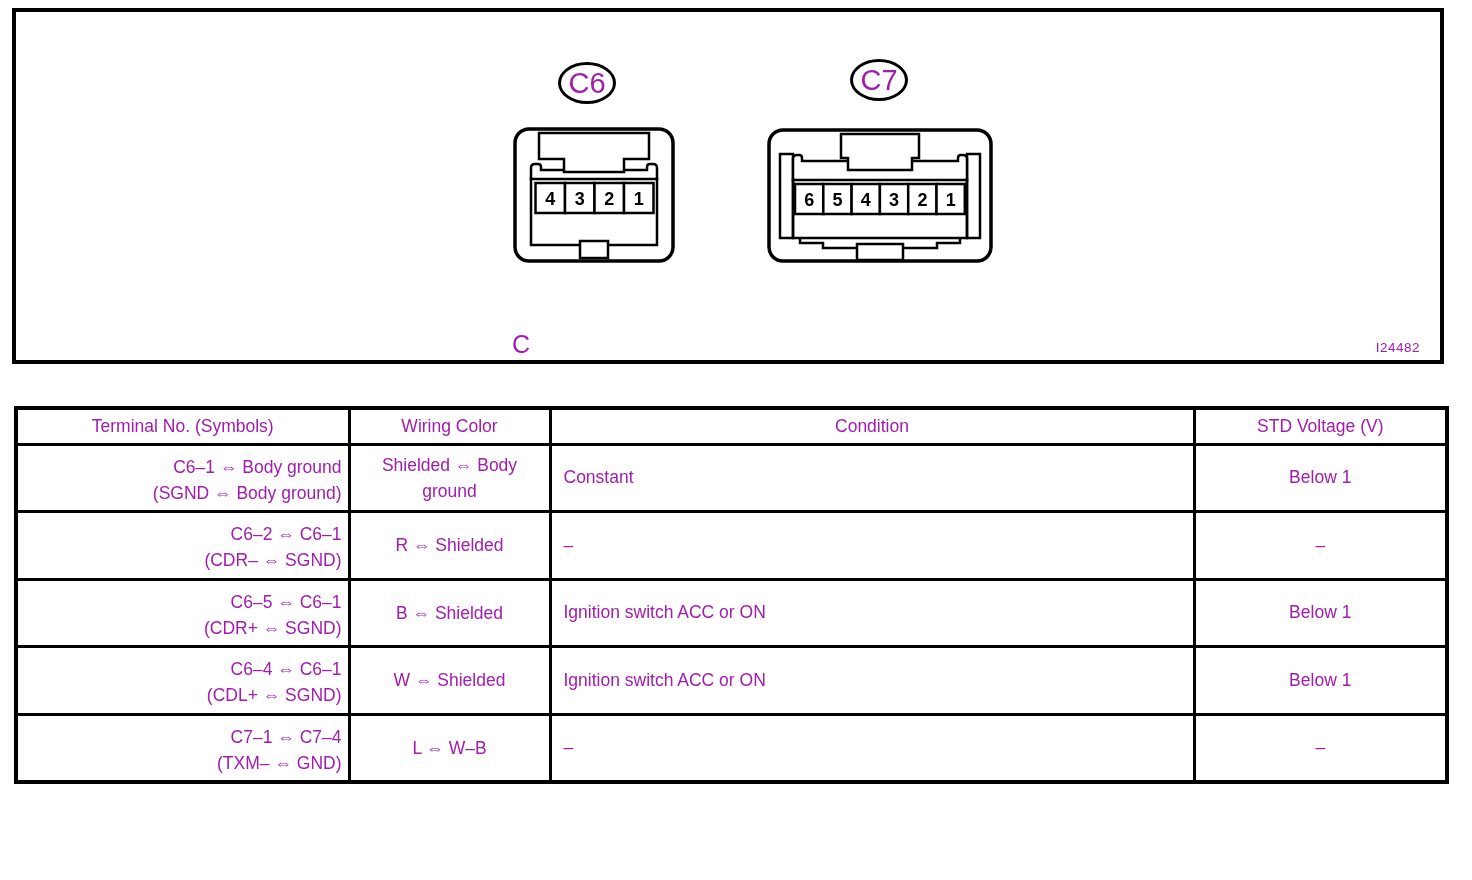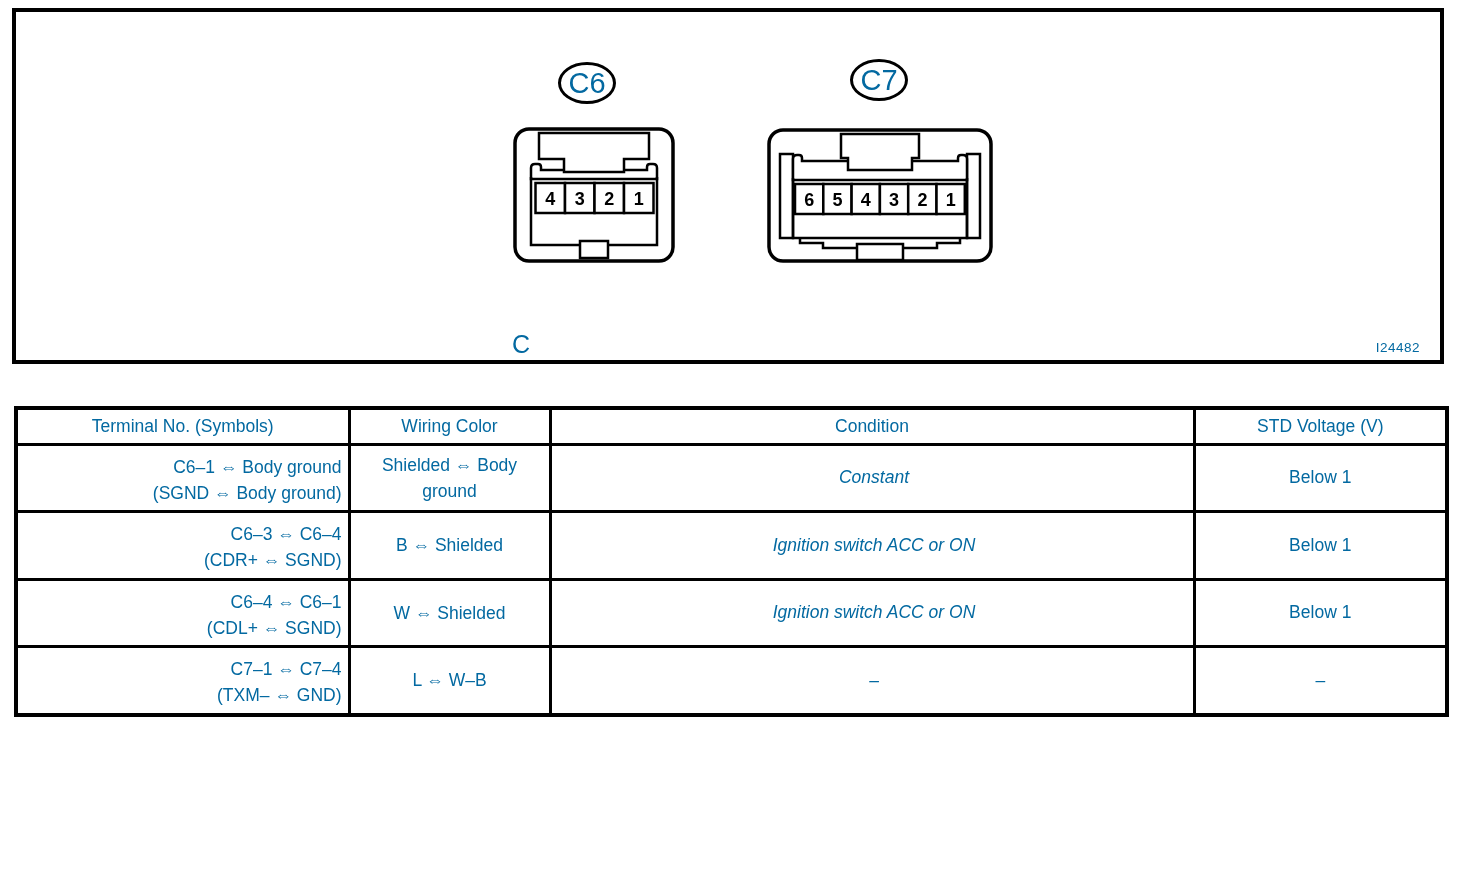--- a/index.html
+++ b/index.html
@@ -1,19 +1,19 @@
 <!DOCTYPE html>
 <html><head>
 <meta charset="utf-8">
 <style>
   html,body{margin:0;padding:0;background:#ffffff;}
   .page{
     position:relative;
     width:1472px;height:880px;
-    background:#ffffff;color:#0369a1;
+    background:#ffffff;color:#a21caf;
     font-family:"Liberation Sans", sans-serif;
     overflow:hidden;
   }
   
   .diagram-box{
     position:absolute;left:12px;top:8px;
     width:1432px;height:356px;
     border:4px solid #000;box-sizing:border-box;
     background:#fff;
   }
@@ -54,21 +54,21 @@
     vertical-align:middle;
     box-sizing:border-box;
   }
   table.spec th{
     height:36px;font-weight:normal;font-size:17.5px;
     text-align:center;padding:2px 4px;
   }
   table.spec td{height:66px;}
   td.col-terminal{text-align:right;padding:8px 6px 4px 8px;line-height:1.5;}
   td.col-wiring{text-align:center;padding:2px 30px;line-height:1.5;}
-  td.col-condition{text-align:center;padding:2px 8px 2px 12px;font-style:italic;}
+  td.col-condition{text-align:left;padding:2px 8px 2px 12px;}
   td.col-voltage{text-align:center;padding:18px 6px;}
 </style>
 </head>
 <body>
 
 <div class="page">
 
   <div class="diagram-box">
 
     <div class="conn-label c6">
@@ -153,21 +153,30 @@
         <td class="col-terminal">
           <div>C6–1 ⇔ Body ground</div>
           <div>(SGND ⇔ Body ground)</div>
         </td>
         <td class="col-wiring">Shielded ⇔ Body ground</td>
         <td class="col-condition">Constant</td>
         <td class="col-voltage">Below 1</td>
       </tr>
       <tr>
         <td class="col-terminal">
-          <div>C6–3 ⇔ C6–4</div>
+          <div>C6–2 ⇔ C6–1</div>
+          <div>(CDR– ⇔ SGND)</div>
+        </td>
+        <td class="col-wiring">R ⇔ Shielded</td>
+        <td class="col-condition">–</td>
+        <td class="col-voltage">–</td>
+      </tr>
+      <tr>
+        <td class="col-terminal">
+          <div>C6–5 ⇔ C6–1</div>
           <div>(CDR+ ⇔ SGND)</div>
         </td>
         <td class="col-wiring">B ⇔ Shielded</td>
         <td class="col-condition">Ignition switch ACC or ON</td>
         <td class="col-voltage">Below 1</td>
       </tr>
       <tr>
         <td class="col-terminal">
           <div>C6–4 ⇔ C6–1</div>
           <div>(CDL+ ⇔ SGND)</div>

